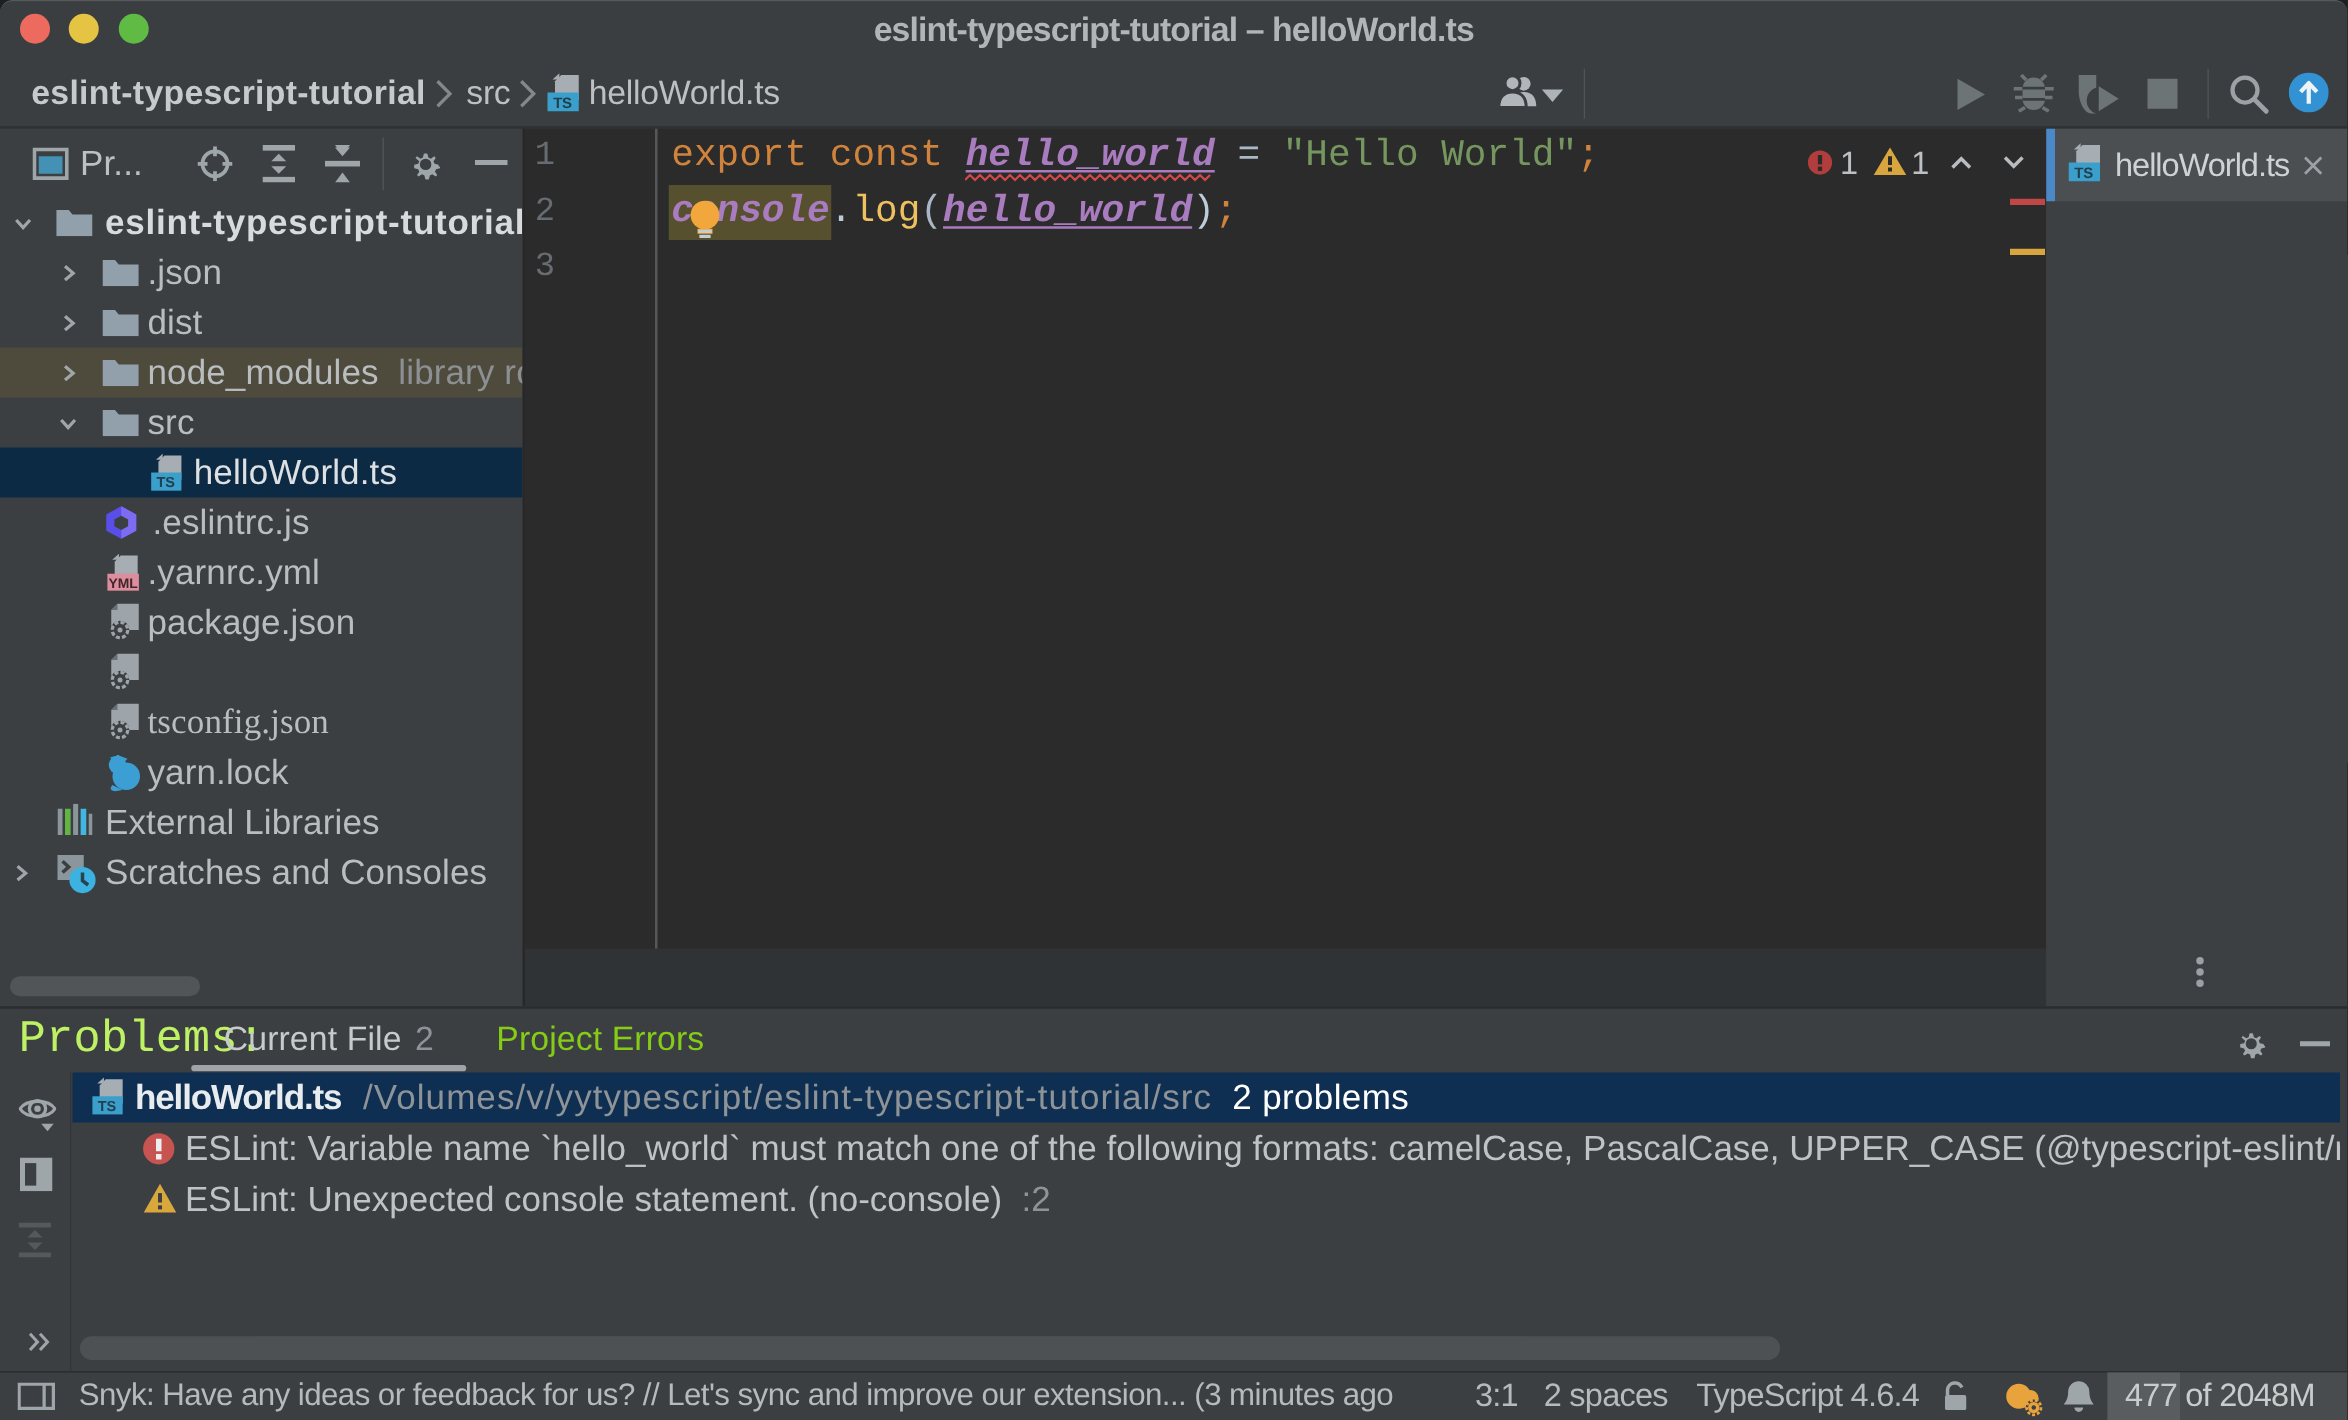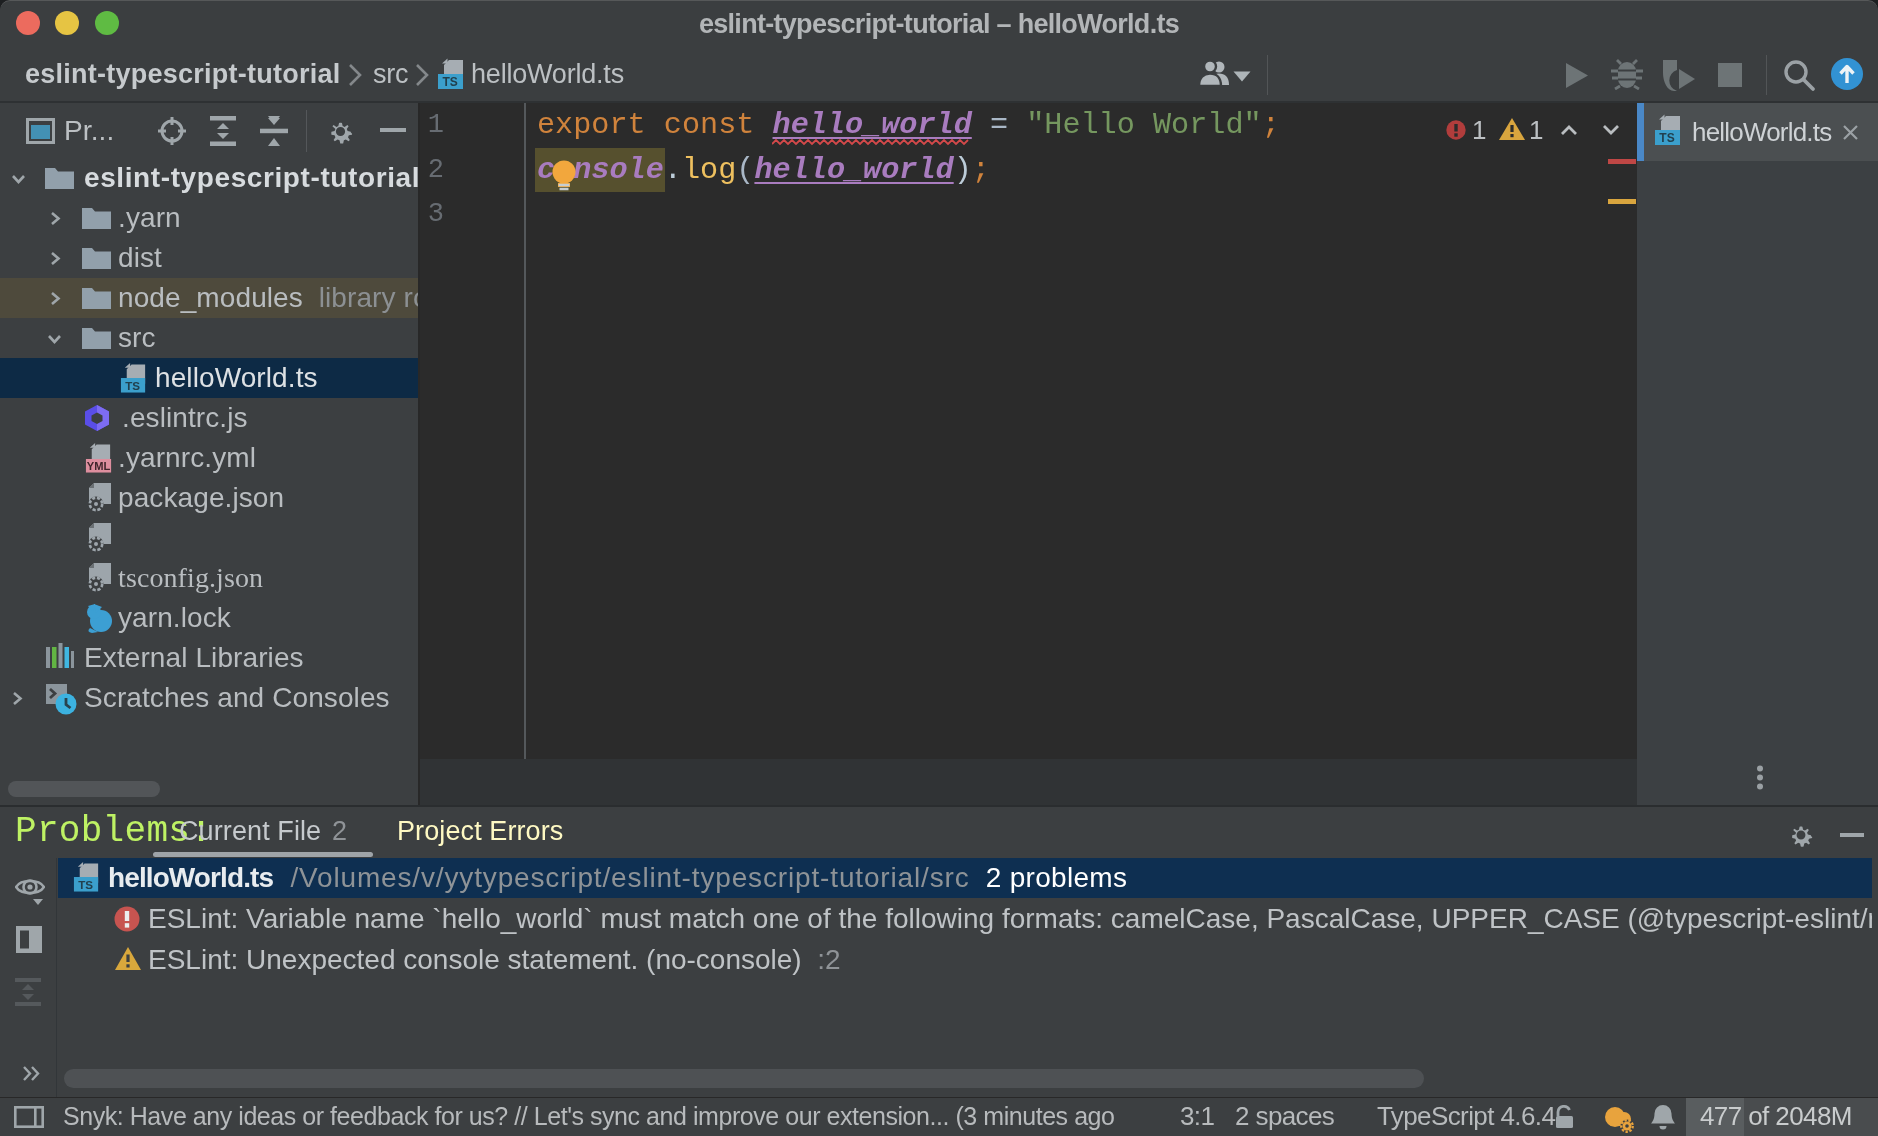--- a/index.html
+++ b/index.html
@@ -180,21 +180,21 @@
         <path d="M0 2 h10 l3 3.5 H29 V23 H0 z" fill="#92a0ab"></path>
       </svg>
     <svg class="abs" style="left:82px;top:183px;" width="29" height="23" viewBox="0 0 29 23">
         <path d="M0 2 h10 l3 3.5 H29 V23 H0 z" fill="#92a0ab"></path>
       </svg>
     <svg class="abs" style="left:82px;top:223px;" width="29" height="23" viewBox="0 0 29 23">
         <path d="M0 2 h10 l3 3.5 H29 V23 H0 z" fill="#92a0ab"></path>
       </svg>
 
     <div class="rowtext" style="left:84px;top:55px;font-weight:700;color:#d7dbde;letter-spacing:0.6px;">eslint-typescript-tutorial</div>
-    <div class="rowtext" style="left:118px;top:95px;">.yarn</div>
+    <div class="rowtext" style="left:118px;top:95px;">.json</div>
     <div class="rowtext" style="left:118px;top:135px;">dist</div>
     <div class="rowtext" style="left:118px;top:175px;">node_modules<span style="color:#8c9093;">  library ro</span></div>
     <div class="rowtext" style="left:118px;top:215px;">src</div>
     <div class="rowtext" style="left:155px;top:255px;color:#dde1e4;">helloWorld.ts</div>
     <div class="rowtext" style="left:122px;top:295px;">.eslintrc.js</div>
     <div class="rowtext" style="left:118px;top:335px;">.yarnrc.yml</div>
     <div class="rowtext" style="left:118px;top:375px;">package.json</div>
     <div class="rowtext" style="left:118px;top:455px;font-family:Liberation Serif, serif;">tsconfig.json</div>
     <div class="rowtext" style="left:118px;top:495px;">yarn.lock</div>
     <div class="rowtext" style="left:84px;top:535px;">External Libraries</div>
@@ -339,21 +339,21 @@
     <circle cx="5" cy="12.5" r="3" fill="#9aa0a4"></circle>
     <circle cx="5" cy="21.5" r="3" fill="#9aa0a4"></circle>
   </svg>
 
   <div id="problems"></div>
 
   <div class="abs fc" style="left:15px;top:807px;height:48px;color:#bef264;font-size:36px;letter-spacing:0.3px;font-family:Liberation Mono, monospace;">Problems:</div>
   <div class="abs fc" style="left:179px;top:807px;height:48px;color:#c6cacd;font-size:27px;letter-spacing:0.1px;white-space:pre;">Current File</div>
   <div class="abs fc" style="left:332px;top:807px;height:48px;color:#8f9397;font-size:27px;">2</div>
   <div class="ptabu" style="left:153px;width:220px;"></div>
-  <div class="abs fc" style="left:397px;top:807px;height:48px;color:#fef9c3;font-size:27px;letter-spacing:0.1px;">Project Errors</div>
+  <div class="abs fc" style="left:397px;top:807px;height:48px;color:#84cc16;font-size:27px;letter-spacing:0.1px;">Project Errors</div>
   <svg class="abs" style="left:1787px;top:821px;" width="28" height="28" viewBox="0 0 24 24">
     <path fill="#9fa6aa" d="M12 8.2a3.8 3.8 0 1 0 0 7.6 3.8 3.8 0 0 0 0-7.6zm9.6 5.7l-.1.7-2.6.6-.7 1.6 1.5 2.3-1 1-2.3-1.5-1.6.7-.6 2.6-.7.1h-1l-.7-.1-.6-2.6-1.6-.7-2.3 1.5-1-1 1.5-2.3-.7-1.6-2.6-.6-.1-.7v-1l.1-.7 2.6-.6.7-1.6L5.3 7.7l1-1 2.3 1.5 1.6-.7.6-2.6.7-.1h1l.7.1.6 2.6 1.6.7 2.3-1.5 1 1-1.5 2.3.7 1.6 2.6.6.1.7z"></path>
   </svg>
   <div class="abs" style="left:1840px;top:833px;width:24px;height:4px;background:#9fa6aa;"></div>
 
   <div id="ptoolbar"></div>
   <svg class="abs" style="left:15px;top:875px;" width="30" height="32" viewBox="0 0 30 32">
     <path d="M1 12 C6 4 24 4 29 12 C24 20 6 20 1 12 z" fill="none" stroke="#9fa6aa" stroke-width="2.6"></path>
     <circle cx="15" cy="12" r="6.5" fill="none" stroke="#9fa6aa" stroke-width="2.6"></circle>
     <circle cx="15" cy="12" r="2.6" fill="#9fa6aa"></circle>
@@ -399,21 +399,21 @@
   <div class="abs" style="left:64px;top:1069px;width:1360px;height:19px;border-radius:9.5px;background:#515558;opacity:.85;"></div>
 
   <div id="statusbar"></div>
   <svg class="abs" style="left:14px;top:1106px;" width="30" height="22" viewBox="0 0 30 22">
     <rect x="1.3" y="1.3" width="27.4" height="19.4" fill="none" stroke="#9fa6aa" stroke-width="2.6"></rect>
     <rect x="20" y="1.3" width="2.6" height="19.4" fill="#9fa6aa"></rect>
   </svg>
   <div class="sbtext" style="left:63px;width:1052px;overflow:hidden;font-size:25px;letter-spacing:-0.45px;">Snyk: Have any ideas or feedback for us? // Let's sync and improve our extension... (3 minutes ago</div>
   <div class="sbtext" style="left:1180px;">3:1</div>
   <div class="sbtext" style="left:1235px;">2 spaces</div>
-  <div class="sbtext" style="left:1357px;margin-left:20px;">TypeScript 4.6.4</div>
+  <div class="sbtext" style="left:1357px;">TypeScript 4.6.4</div>
 
   <svg class="abs" style="left:1552px;top:1104px;" width="26" height="26" viewBox="0 0 26 26">
     <path d="M6 12 V8 a6 6 0 0 1 11.5 -2" fill="none" stroke="#9fa6aa" stroke-width="2.8"></path>
     <rect x="4" y="12" width="17" height="12" rx="1.5" fill="#9fa6aa"></rect>
   </svg>
 
   <svg class="abs" style="left:1600px;top:1104px;" width="38" height="30" viewBox="0 0 38 30">
     <circle cx="15" cy="13" r="10" fill="#e8a33d"></circle>
     <circle cx="24" cy="15" r="7" fill="#e8a33d"></circle>
     <rect x="8" y="13" width="22" height="9" rx="4.5" fill="#e8a33d"></rect>

